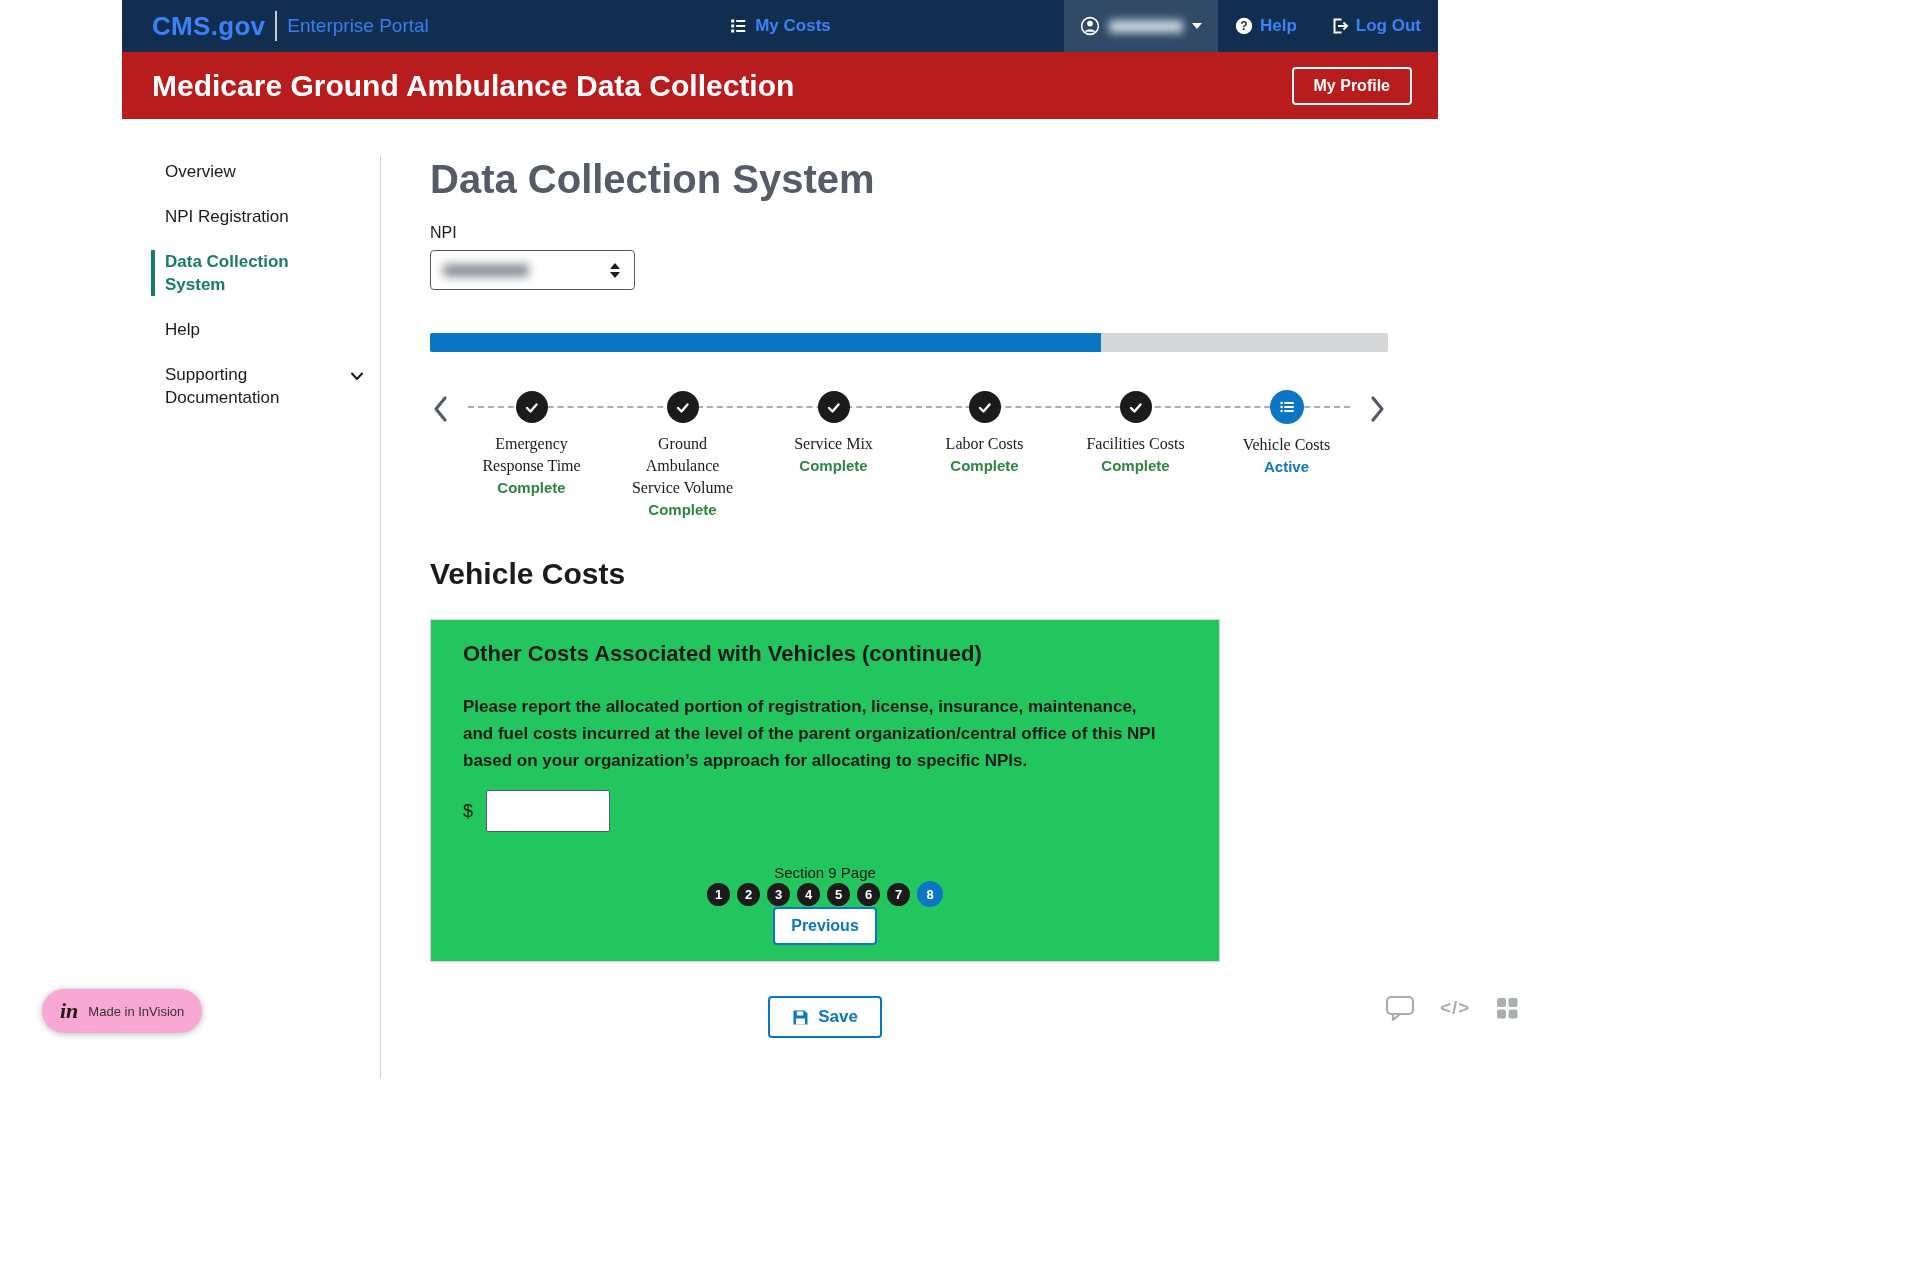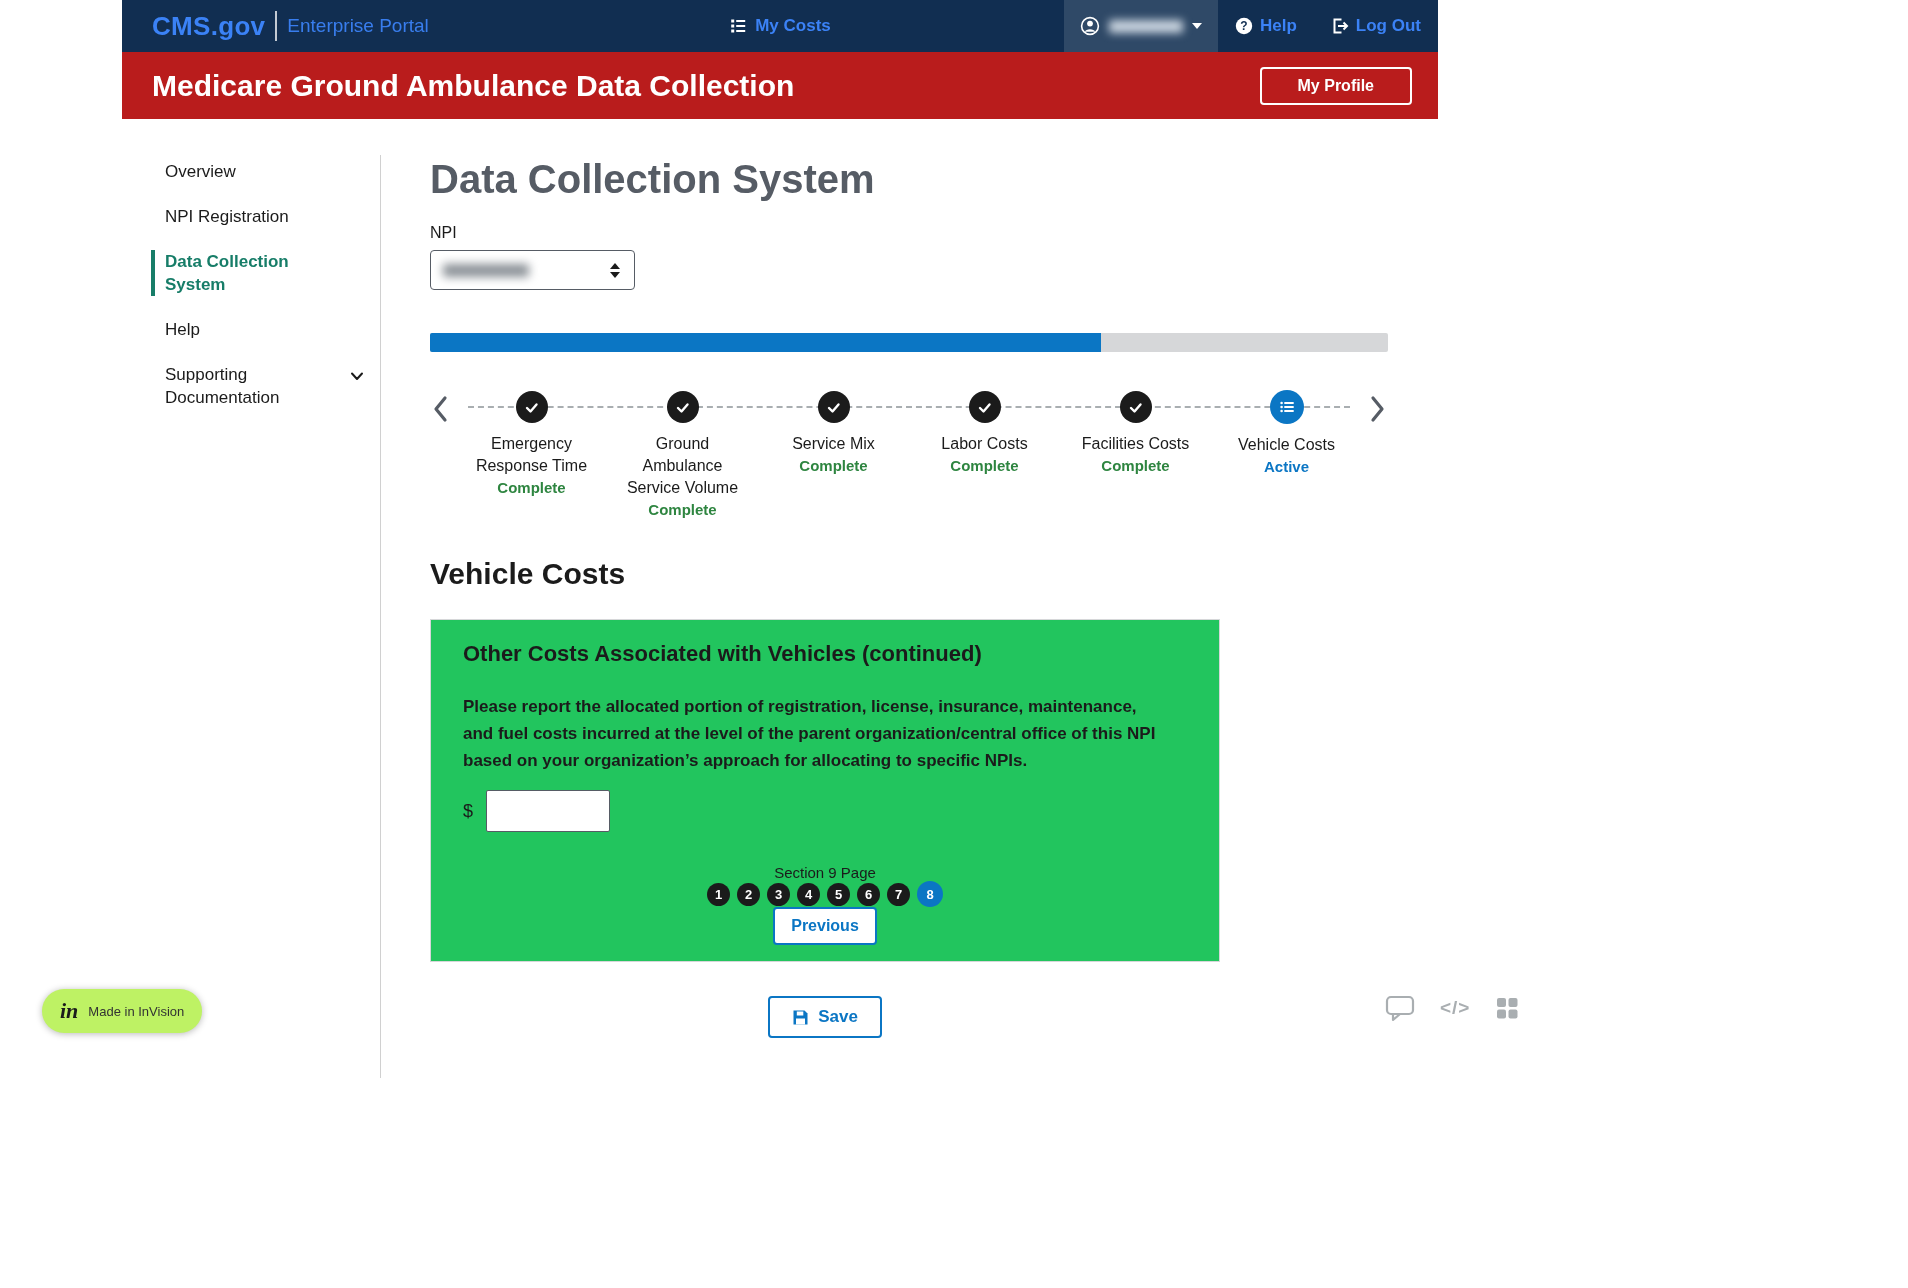--- a/index.html
+++ b/index.html
@@ -24,21 +24,21 @@
   .topbar-right { margin-left:auto; display:flex; align-items:stretch; }
   .user-menu { background:rgba(255,255,255,.13); display:flex; align-items:center; gap:9px; padding:0 16px; cursor:pointer; }
   .redacted-name { width:74px; height:13px; background:#c9d4df; border-radius:2px; filter:blur(4px); }
   .caret-down { width:0; height:0; border-left:5px solid transparent; border-right:5px solid transparent; border-top:6px solid #fff; }
   .tb-item { display:flex; align-items:center; gap:7px; font-size:17px; font-weight:bold; padding:0 17px; cursor:pointer; }
 
   
   .appheader { height:67px; background:#b91c1c; display:flex; align-items:center; padding:0 26px 0 30px; }
   .appheader h1 { color:#fff; font-size:30px; font-weight:bold; }
   .profile-btn { margin-left:auto; background:transparent; border:2px solid #fff; color:#fff;
-    font-size:16px; font-weight:bold; padding:8px 36px; border-radius:4px; font-family:inherit; cursor:pointer; }
+    font-size:16px; font-weight:bold; padding:8px 20px; border-radius:4px; font-family:inherit; cursor:pointer; }
 
   
   .body-row { display:flex; padding-top:36px; }
   .sidebar { width:258px; padding:5px 0 0 29px; flex-shrink:0; }
   .side-item { font-size:17px; line-height:23px; padding-left:14px; margin-bottom:22px;
     width:214px; display:flex; align-items:flex-start; cursor:pointer; }
   .side-item .lbl { width:152px; }
   .side-item.active { border-left:4px solid #177d68; padding-left:10px; color:#177d68; font-weight:bold; }
   .side-chevron { margin-left:auto; margin-top:4px; }
   .vdivider { width:1px; background:#d0d0d0; flex-shrink:0; }
@@ -56,21 +56,21 @@
 
   
   .stepper { margin-top:39px; display:flex; align-items:flex-start; }
   .nav-chevron { margin-top:2px; cursor:pointer; flex-shrink:0; display:flex; }
   .steps { flex:1; display:flex; position:relative; margin:0 4px; }
   .dash-line { position:absolute; left:12px; right:12px; top:15px; border-top:2px dashed #a9aeb1; }
   .step { flex:1; display:flex; flex-direction:column; align-items:center; position:relative; z-index:1; }
   .step-circle { width:32px; height:32px; border-radius:50%; background:#1b1b1b;
     display:flex; align-items:center; justify-content:center; cursor:pointer; }
   .step-circle.active { background:#0b76c4; width:34px; height:34px; margin-top:-1px; }
-  .step-label { margin-top:10px; font-size:16px; line-height:22px; text-align:center; max-width:125px; }
+  .step-label { margin-top:10px; font-size:16px; line-height:22px; text-align:center; max-width:125px;font-family:Liberation Serif, serif; }
   .step-status { margin-top:2px; font-size:15px; font-weight:bold; }
   .step-status.complete { color:#2e8540; }
   .step-status.active { color:#0b76c4; }
 
   .section-title { margin-top:38px; font-size:30px; line-height:36px; font-weight:bold; }
 
   
   .card { margin-top:27px; width:790px; border:1px solid #d6d7d9; background:#22c55e; padding:20px 32px 16px 32px; }
   .card h3 { font-size:22px; line-height:27px; margin-bottom:26px; }
   .card p { font-size:17px; font-weight:bold; line-height:27px; max-width:700px; margin-bottom:16px; }
@@ -86,21 +86,21 @@
   .page-dot.active { background:#0b76c4; width:26px; height:26px; }
   .previous-btn { border:2px solid #0b76c4; color:#0b76c4; background:#fff; font-weight:bold;
     font-size:16px; padding:8px 16px; border-radius:4px; font-family:inherit; cursor:pointer; }
 
   .save-wrap { width:790px; text-align:center; margin-top:34px; padding-bottom:40px; }
   .save-btn { display:inline-flex; align-items:center; gap:9px; border:2px solid #0b76c4; color:#0b76c4;
     background:#fff; font-weight:bold; font-size:17px; padding:9px 22px; border-radius:4px;
     font-family:inherit; cursor:pointer; }
 
   
-  .invision-pill { position:absolute; left:42px; top:989px; height:44px; background:#bef264;
+  .invision-pill { position:absolute; left:42px; top:989px; height:44px; background:#f9a8d4;
     border-radius:22px; box-shadow:0 1px 7px rgba(0,0,0,.28); display:flex; align-items:center;
     gap:10px; padding:0 18px; cursor:pointer; }
   .in-logo { font-family:"Liberation Serif","DejaVu Serif",serif; font-style:italic; font-weight:bold; font-size:22px; }
   .in-text { font-size:13px; color:#333; }
   .viewer-tools { position:absolute; left:1384px; top:993px; display:flex; gap:24px; align-items:center; }
   .tool { cursor:pointer; display:flex; align-items:center; }
   .code-glyph { font-size:19px; font-weight:bold; color:#a9aeb1; letter-spacing:1px; }
 </style>
 </head>
 <body>

